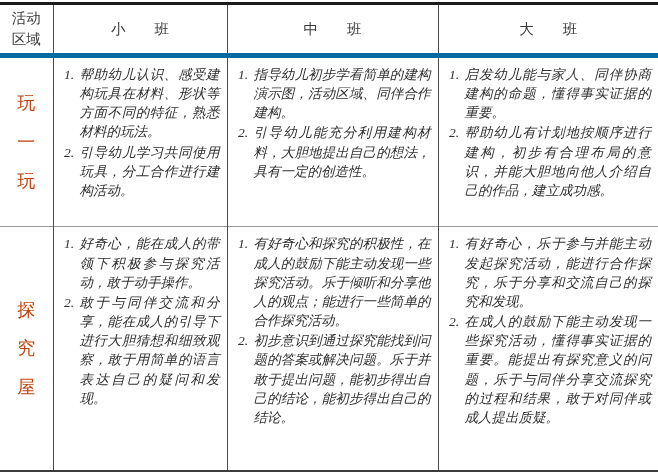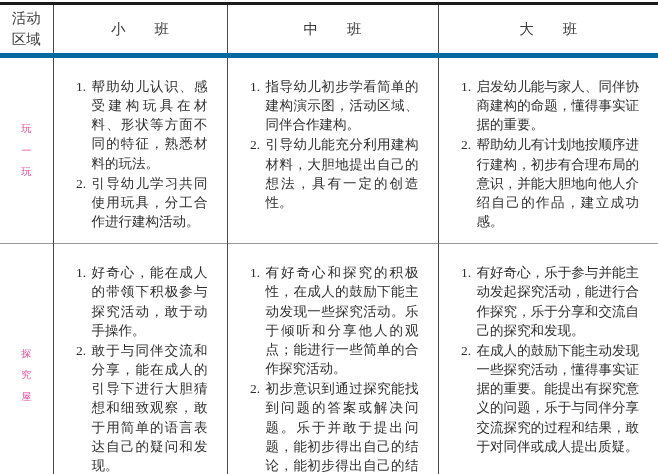--- a/index.html
+++ b/index.html
@@ -51,39 +51,40 @@
   th.hdr .hdr-area-text {
     display: inline-block;
     width: 2.4em;
     word-break: break-all;
     line-height: 1.45;
   }
   
   td.area-cell {
     vertical-align: middle;
     text-align: center;
-    font-size: 10px;
-    color: #ec4899;
+    font-size: 18px;
+    color: #c2410c;
   }
   td.area-cell .vert {
     display: inline-block;
     width: 1.15em;
     word-break: break-all;
     line-height: 2.15;
     text-align: center;
   }
   
   td.body-cell {
     font-size: 13.5px;
     color: #2e2e2e;
   }
   ol.items {
-    margin: 12px;
+    margin: 0;
     padding: 7px 7px 0 24px;
     list-style: decimal;
+    font-style: italic;
   }
   ol.items li {
     text-align: justify;
     text-align-last: left;
     line-height: 1.42;
     padding-left: 2px;
     margin: 0 0 1px 0;
   }
   .row-play  { height: 170px; }
   .row-explore { height: 242px; }

